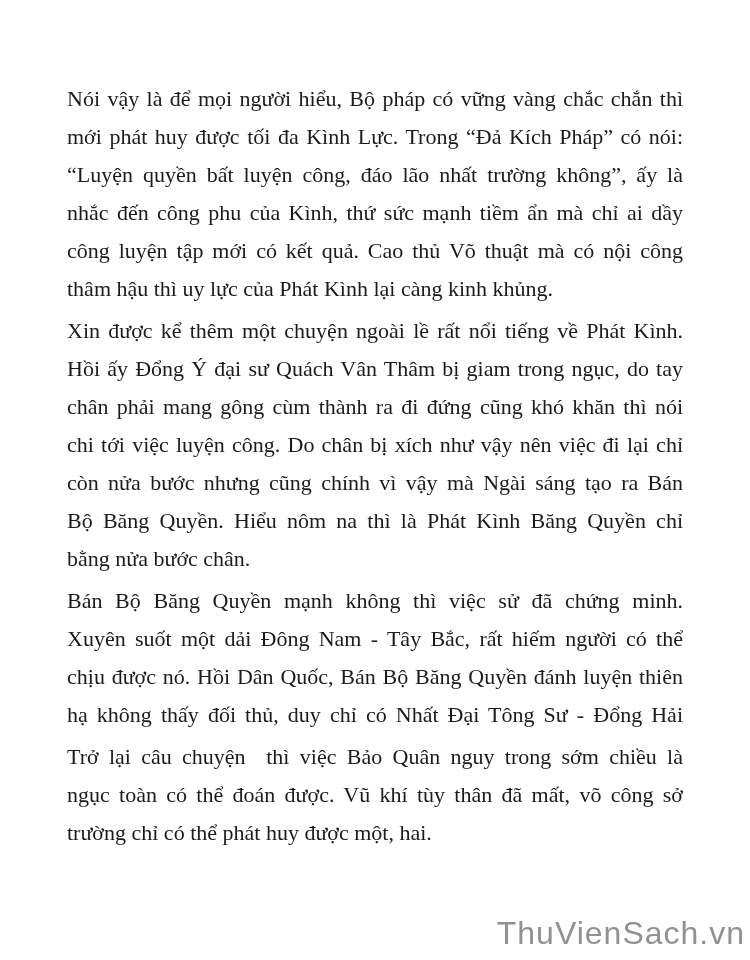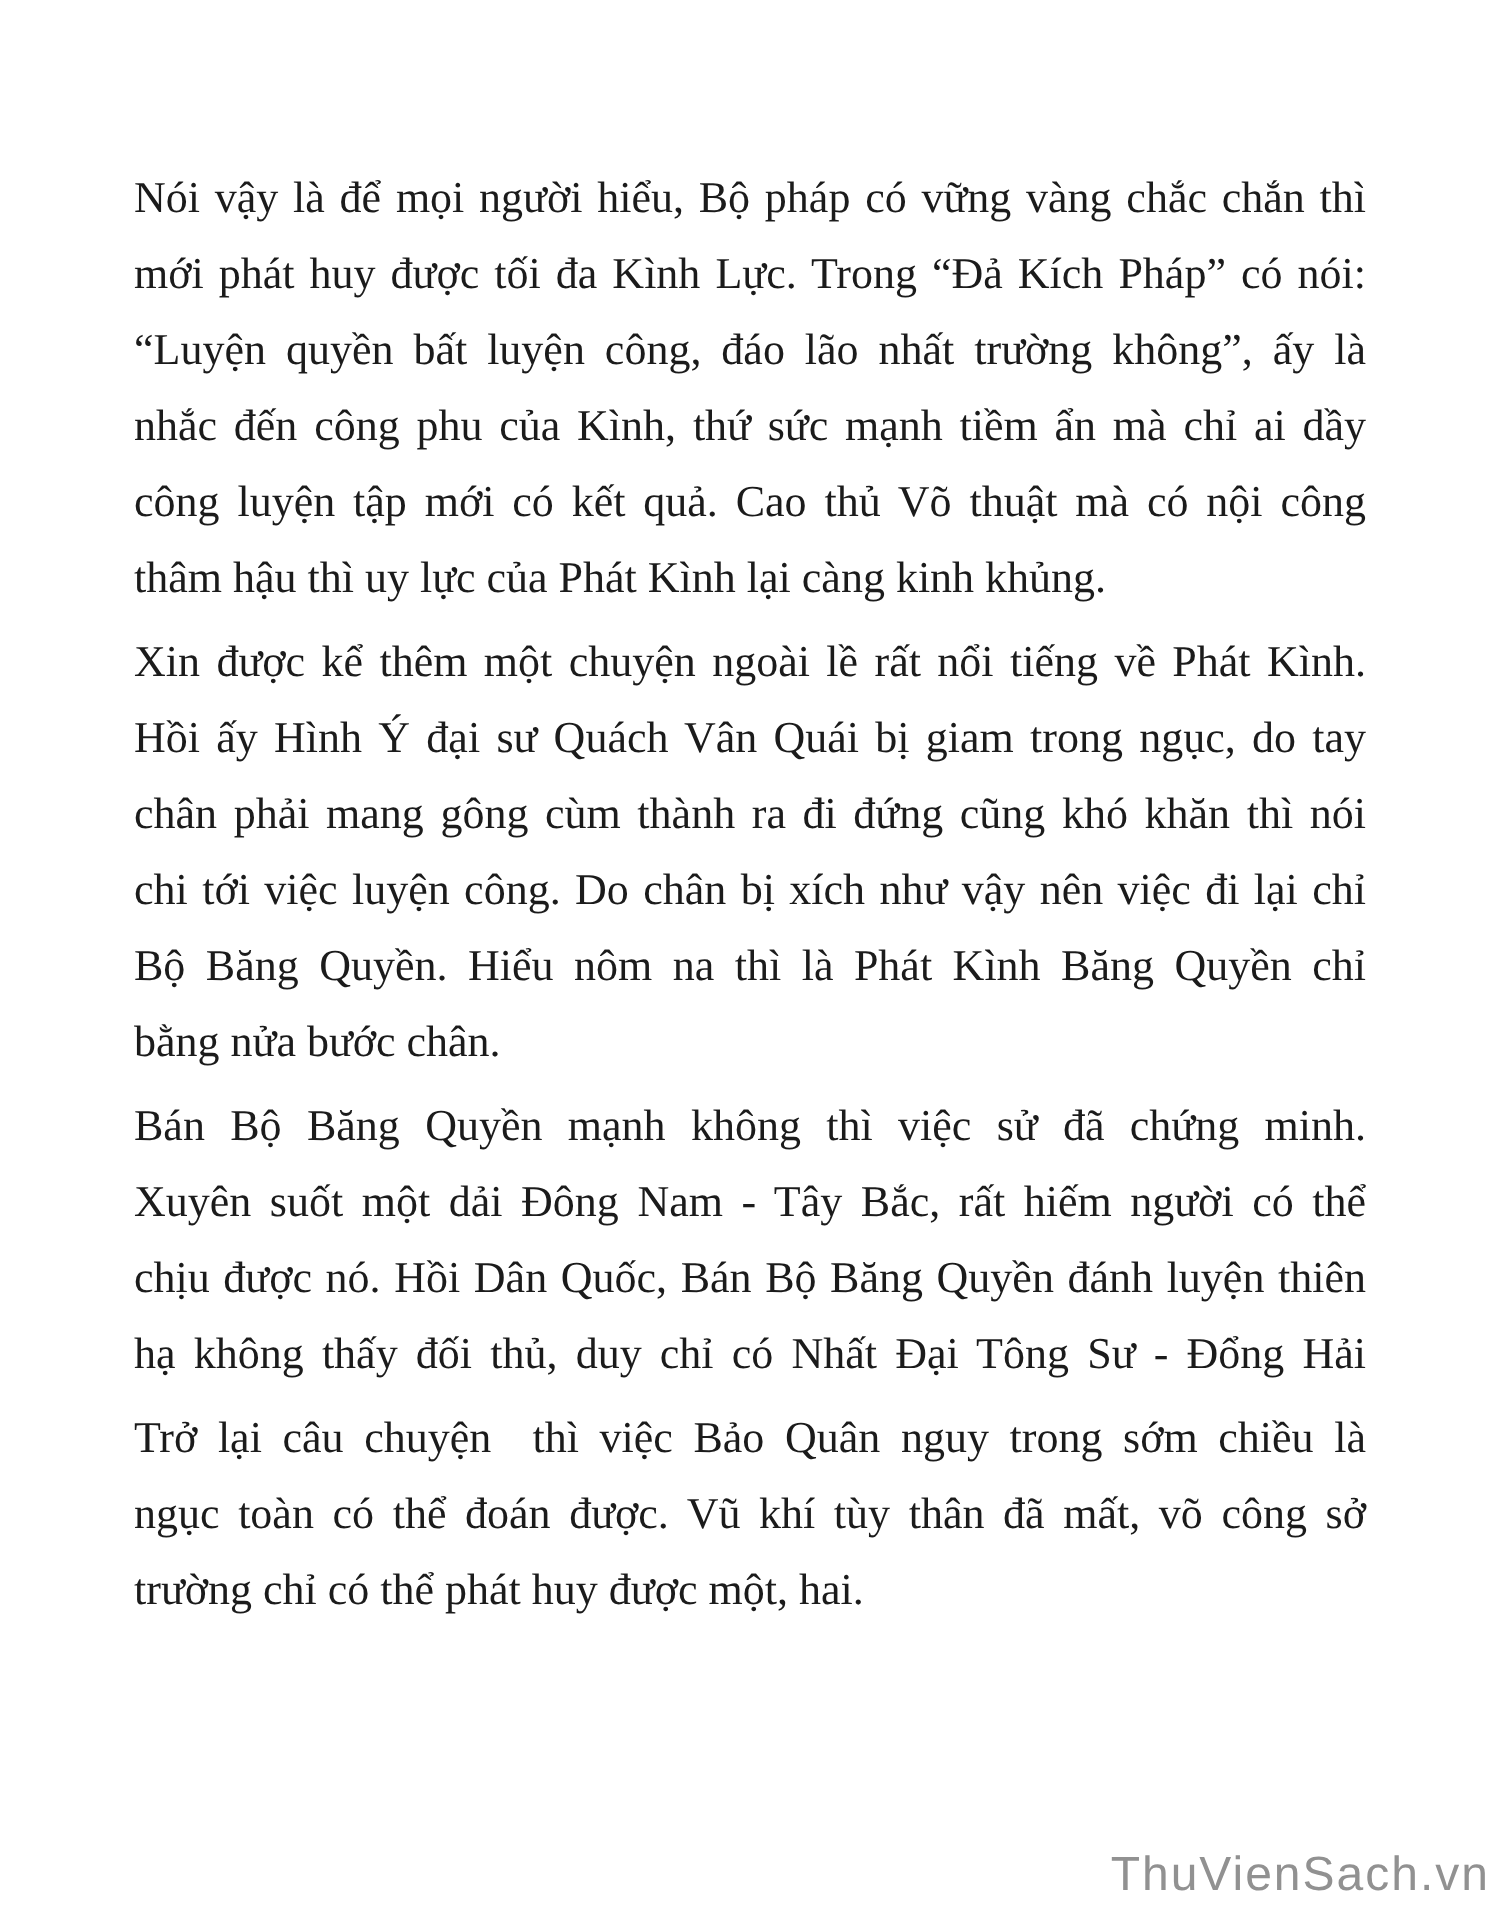--- a/index.html
+++ b/index.html
@@ -28,43 +28,44 @@
     text-align-last: justify;
   }
   .line.last {
     text-align-last: left;
   }
   .watermark {
     position: absolute;
     right: 5px;
     bottom: 8px;
     font-family: "Liberation Sans", "DejaVu Sans", sans-serif;
-    font-size: 24px;
+    font-size: 32px;
     font-weight: 400;
     letter-spacing: 1px;
   }
 </style>
 </head>
 <body>
 
 <div class="page" style="background: rgb(255, 255, 255);">
   <div class="text-block" style="color: rgb(27, 27, 27);">
       <div class="paragraph">
         <div class="line">Nói vậy là để mọi người hiểu, Bộ pháp có vững vàng chắc chắn thì</div>
         <div class="line">mới phát huy được tối đa Kình Lực. Trong “Đả Kích Pháp” có nói:</div>
         <div class="line">“Luyện quyền bất luyện công, đáo lão nhất trường không”, ấy là</div>
         <div class="line">nhắc đến công phu của Kình, thứ sức mạnh tiềm ẩn mà chỉ ai dầy</div>
         <div class="line">công luyện tập mới có kết quả. Cao thủ Võ thuật mà có nội công</div>
         <div class="line last">thâm hậu thì uy lực của Phát Kình lại càng kinh khủng.</div>
       </div>
       <div class="paragraph">
         <div class="line">Xin được kể thêm một chuyện ngoài lề rất nổi tiếng về Phát Kình.</div>
-        <div class="line">Hồi ấy Hình Ý đại sư Quách Vân Quái bị giam trong ngục, do tay</div>
+        <div class="line">Hồi ấy Đổng Ý đại sư Quách Vân Thâm bị giam trong ngục, do tay</div>
         <div class="line">chân phải mang gông cùm thành ra đi đứng cũng khó khăn thì nói</div>
         <div class="line">chi tới việc luyện công. Do chân bị xích như vậy nên việc đi lại chỉ</div>
+        <div class="line">còn nửa bước nhưng cũng chính vì vậy mà Ngài sáng tạo ra Bán</div>
         <div class="line">Bộ Băng Quyền. Hiểu nôm na thì là Phát Kình Băng Quyền chỉ</div>
         <div class="line last">bằng nửa bước chân.</div>
       </div>
       <div class="paragraph">
         <div class="line">Bán Bộ Băng Quyền mạnh không thì việc sử đã chứng minh.</div>
         <div class="line">Xuyên suốt một dải Đông Nam - Tây Bắc, rất hiếm người có thể</div>
         <div class="line">chịu được nó. Hồi Dân Quốc, Bán Bộ Băng Quyền đánh luyện thiên</div>
         <div class="line">hạ không thấy đối thủ, duy chỉ có Nhất Đại Tông Sư - Đổng Hải</div>
       </div>
       <div class="paragraph">

